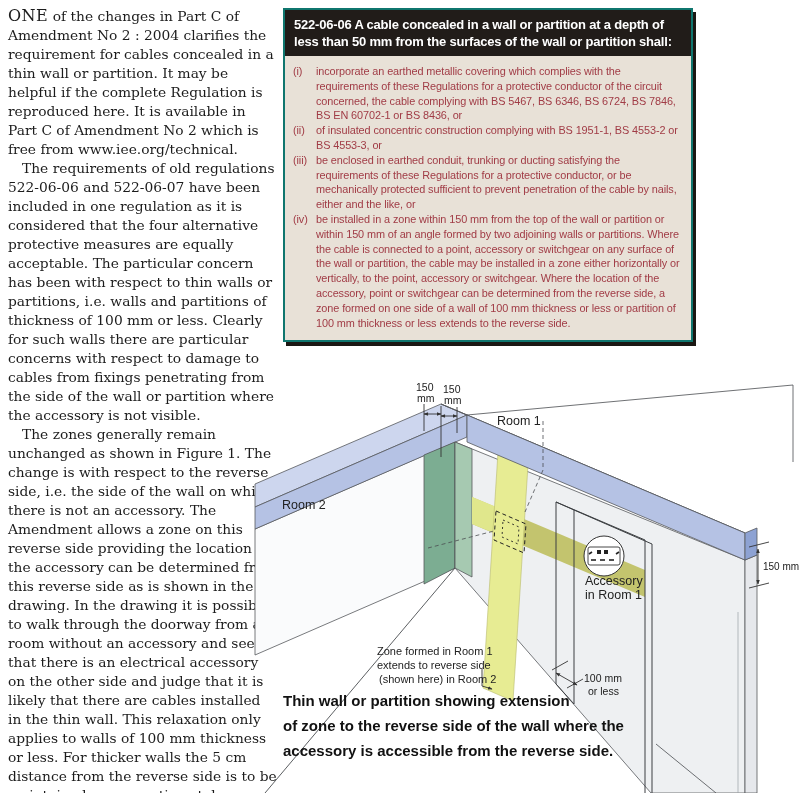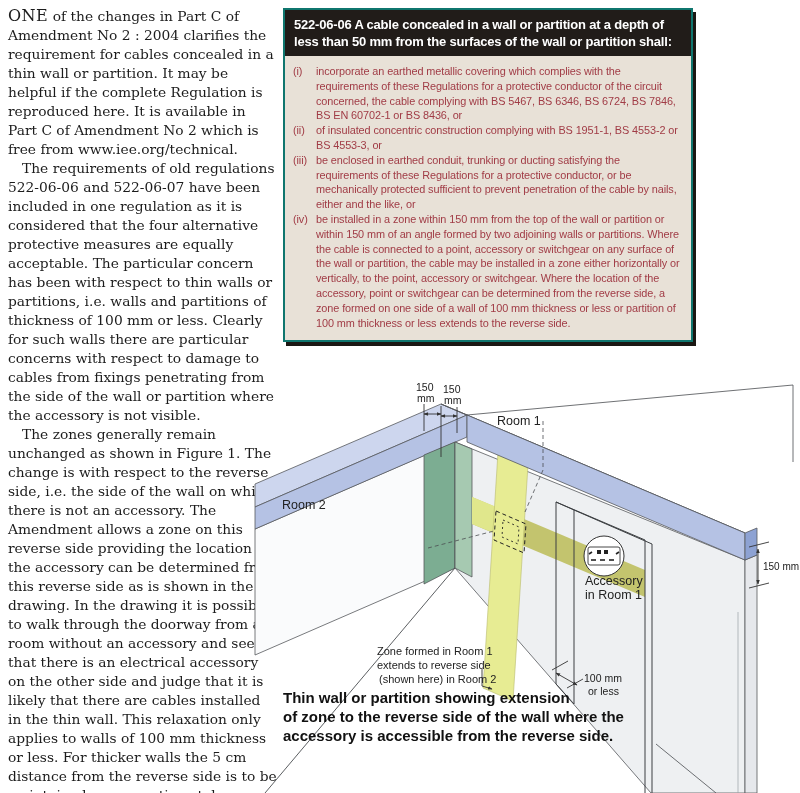--- a/index.html
+++ b/index.html
@@ -17,21 +17,21 @@
   .regbox .head{background:#211c19;color:#ffffff;font-weight:bold;font-size:13px;
                 line-height:16.5px;padding:7px 11px 6px 9px;letter-spacing:-.2px;}
   .regbox .bodytxt{background:#e8e1d7;color:#a13c46;font-size:10.9px;line-height:14.8px;
                 padding:8px 10px 10px 8px;letter-spacing:-.1px;}
   .regitem{display:flex;}
   .regitem .mk{flex:0 0 23px;}
   .regitem .tx{flex:1;}
   
   .fig{position:absolute;left:0;top:352px;width:800px;height:441px;}
   .caption{position:absolute;left:283px;top:688px;width:450px;font-weight:bold;
-           font-size:15px;line-height:19px;color:#111;white-space:pre-line;}
+           font-size:15px;line-height:25px;color:#111;white-space:pre-line;}
   svg text{font-family:"Liberation Sans",sans-serif;fill:#222;}
 </style>
 </head>
 <body>
 
 <div class="page">
 
   <div class="article">
     <p><span class="lead">ONE</span> <span>of the changes in Part C of Amendment No 2 : 2004 clarifies the requirement for cables concealed in a thin wall or partition. It may be helpful if the complete Regulation is reproduced here.  It is available in Part C of Amendment No 2 which is free from www.iee.org/technical.</span></p>
     <p class="indent">The requirements of old regulations 522-06-06 and 522-06-07 have been included in one regulation as it is considered that the four alternative protective measures are equally acceptable.  The particular concern has been with respect to thin walls or partitions, i.e. walls and partitions of thickness of 100 mm or less.  Clearly for such walls there are particular concerns with respect to damage to cables from fixings penetrating from the side of the wall or partition where the accessory is not visible.</p>

